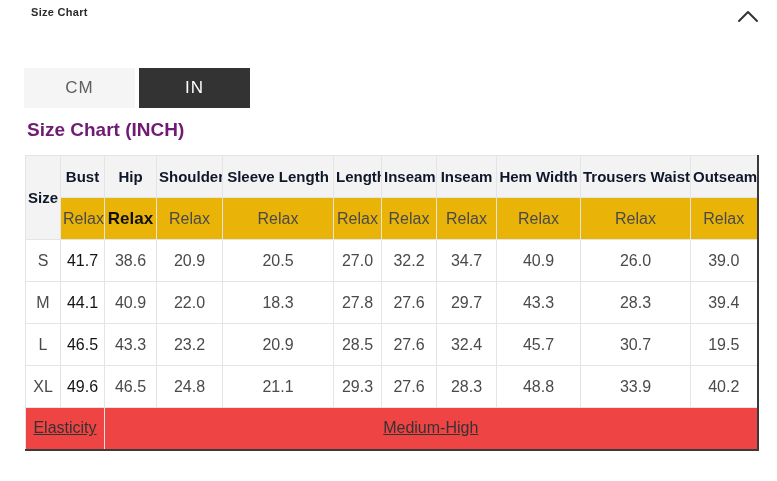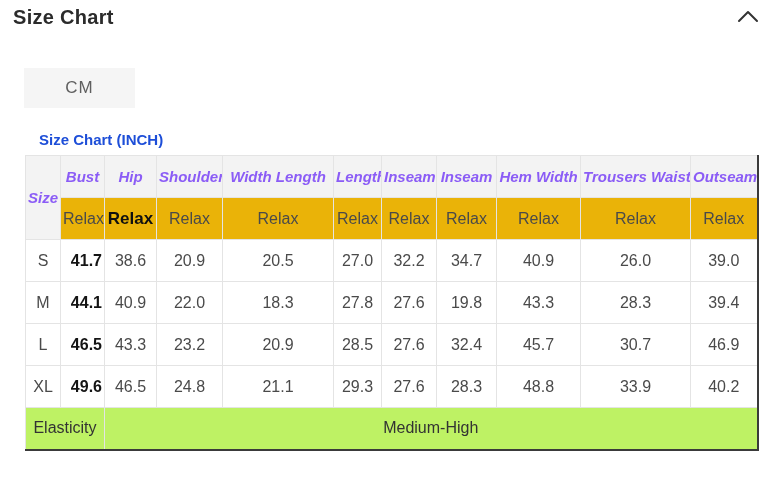--- a/index.html
+++ b/index.html
@@ -6,23 +6,23 @@
   html, body { margin: 0; padding: 0; }
   body {
     width: 777px; height: 481px;
     background: #ffffff;
     font-family: "Liberation Sans", sans-serif;
     position: relative;
     overflow: hidden;
   }
 
   .panel-title {
-    position: absolute; left: 13px; top: 6px;
+    position: absolute; left: 31px; top: 6px;
     margin: 0;
-    font-size: 20px; font-weight: bold; color: #2b2b2b;
+    font-size: 11px; font-weight: bold; color: #2b2b2b;
     letter-spacing: 0.3px;
   }
 
   .collapse-btn {
     position: absolute; left: 732px; top: 2px;
     width: 32px; height: 28px;
     background: none; border: none; padding: 0; cursor: pointer;
     display: flex; align-items: center; justify-content: center;
   }
 
@@ -34,61 +34,62 @@
     width: 111px; height: 40px;
     border: none; cursor: pointer;
     font-family: "Liberation Sans", sans-serif;
     font-size: 17px; letter-spacing: 1px;
     background: #f5f5f5; color: #5f5f5f;
   }
   .unit-btn.active { background: #333333; color: #ffffff; }
 
   .table-title {
     position: absolute; left: 27px; top: 119px;
-    margin: 12px;
-    font-size: 15px; font-weight: bold; color: #1d4ed8;
+    margin: 0;
+    font-size: 19px; font-weight: bold; color: #701a75;
   }
 
   table.size-chart {
     position: absolute; left: 25px; top: 155px;
     width: 732px;
     border-collapse: collapse; table-layout: fixed;
     border-right: 2px solid #3a3a3a;
     border-bottom: 2px solid #3a3a3a;
   }
   .size-chart th, .size-chart td {
     border: 1px solid #e4e4e4;
     text-align: center; vertical-align: middle;
     height: 42px; padding: 0 2px;
     overflow: hidden; white-space: nowrap;
   }
   .size-chart thead th {
     background: #f3f3f3;
-    font-size: 15px; font-weight: bold; color: #8b5cf6; font-style: italic;
+    font-size: 15px; font-weight: bold; color: #0f172a;
   }
   .size-chart th.size-head { background: #f3f3f3; }
   .fit-row td { font-size: 16px; color: #4a4a4a; background: #eab308; }
   .fit-row td.fit-bold { font-size: 17px; font-weight: bold; color: #101010; }
   .data-row td { font-size: 16px; color: #4a4a4a; background: #ffffff; }
-  .data-row td.bust-col { font-weight: bold; color: #141414; text-align: right; }
-  .footer-row td { font-size: 16px; color: #333333; background: #bef264; }
+  .data-row td.bust-col { font-weight: normal; color: #141414; }
+  .footer-row td { font-size: 16px; color: #333333; background: #ef4444; text-decoration: underline; }
 </style>
 </head>
 <body>
 
 <h2 class="panel-title">Size Chart</h2>
 
 <button class="collapse-btn">
   <svg width="22" height="14" viewBox="0 0 22 14" fill="none">
     <polyline points="2,12 11,3 20,12" stroke="#333333" stroke-width="2" fill="none" stroke-linecap="round" stroke-linejoin="round"></polyline>
   </svg>
 </button>
 
 <div class="unit-toggle">
   <button class="unit-btn">CM</button>
+  <button class="unit-btn active">IN</button>
 </div>
 
 <h3 class="table-title">Size Chart (INCH)</h3>
 
 <table class="size-chart">
   <colgroup>
     <col style="width:35px">
       <col style="width:44px">
       <col style="width:52px">
       <col style="width:66px">
@@ -99,21 +100,21 @@
     <col style="width:84px">
       <col style="width:110px">
       <col style="width:67px">
   </colgroup>
   <thead>
     <tr>
       <th rowspan="2" class="size-head">Size</th>
       <th>Bust</th>
       <th>Hip</th>
       <th>Shoulder</th>
-      <th>Width Length</th>
+      <th>Sleeve Length</th>
       <th>Length</th>
       <th>Inseam</th>
       <th>Inseam</th>
       <th>Hem Width</th>
       <th>Trousers Waist</th>
       <th>Outseam</th>
     </tr>
     <tr class="fit-row">
       <td>Relax</td>
       <td class="fit-bold">Relax</td>
@@ -142,37 +143,37 @@
       <td>39.0</td>
     </tr>
     <tr class="data-row">
       <td>M</td>
       <td class="bust-col">44.1</td>
       <td>40.9</td>
       <td>22.0</td>
       <td>18.3</td>
       <td>27.8</td>
       <td>27.6</td>
-      <td>19.8</td>
+      <td>29.7</td>
       <td>43.3</td>
       <td>28.3</td>
       <td>39.4</td>
     </tr>
     <tr class="data-row">
       <td>L</td>
       <td class="bust-col">46.5</td>
       <td>43.3</td>
       <td>23.2</td>
       <td>20.9</td>
       <td>28.5</td>
       <td>27.6</td>
       <td>32.4</td>
       <td>45.7</td>
       <td>30.7</td>
-      <td>46.9</td>
+      <td>19.5</td>
     </tr>
     <tr class="data-row">
       <td>XL</td>
       <td class="bust-col">49.6</td>
       <td>46.5</td>
       <td>24.8</td>
       <td>21.1</td>
       <td>29.3</td>
       <td>27.6</td>
       <td>28.3</td>

